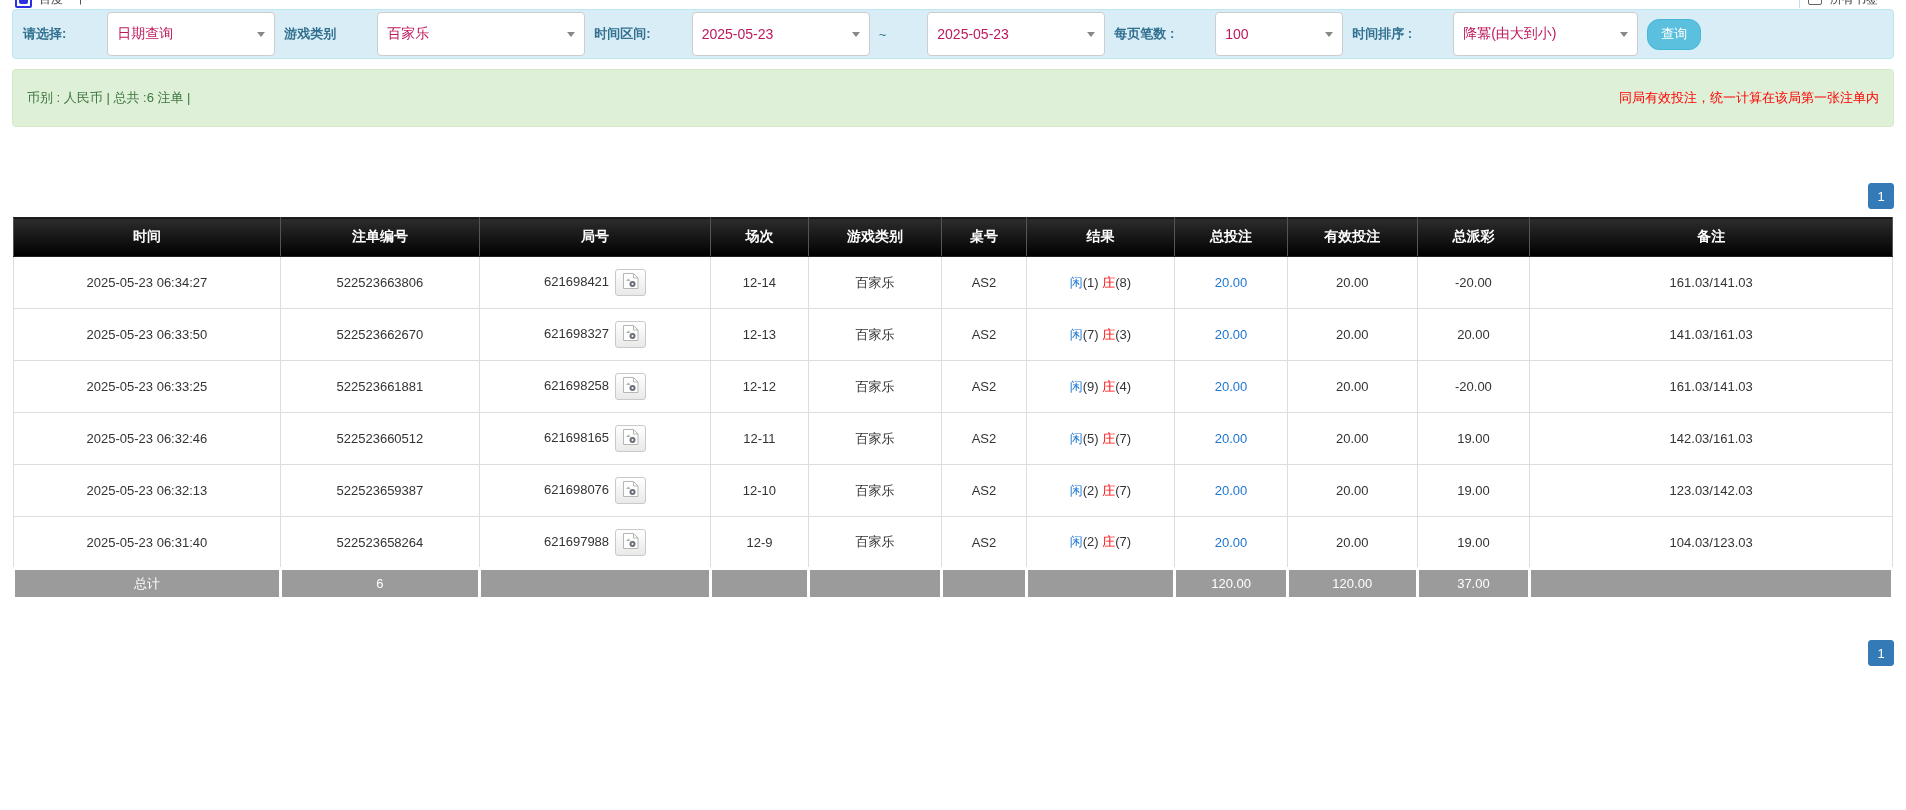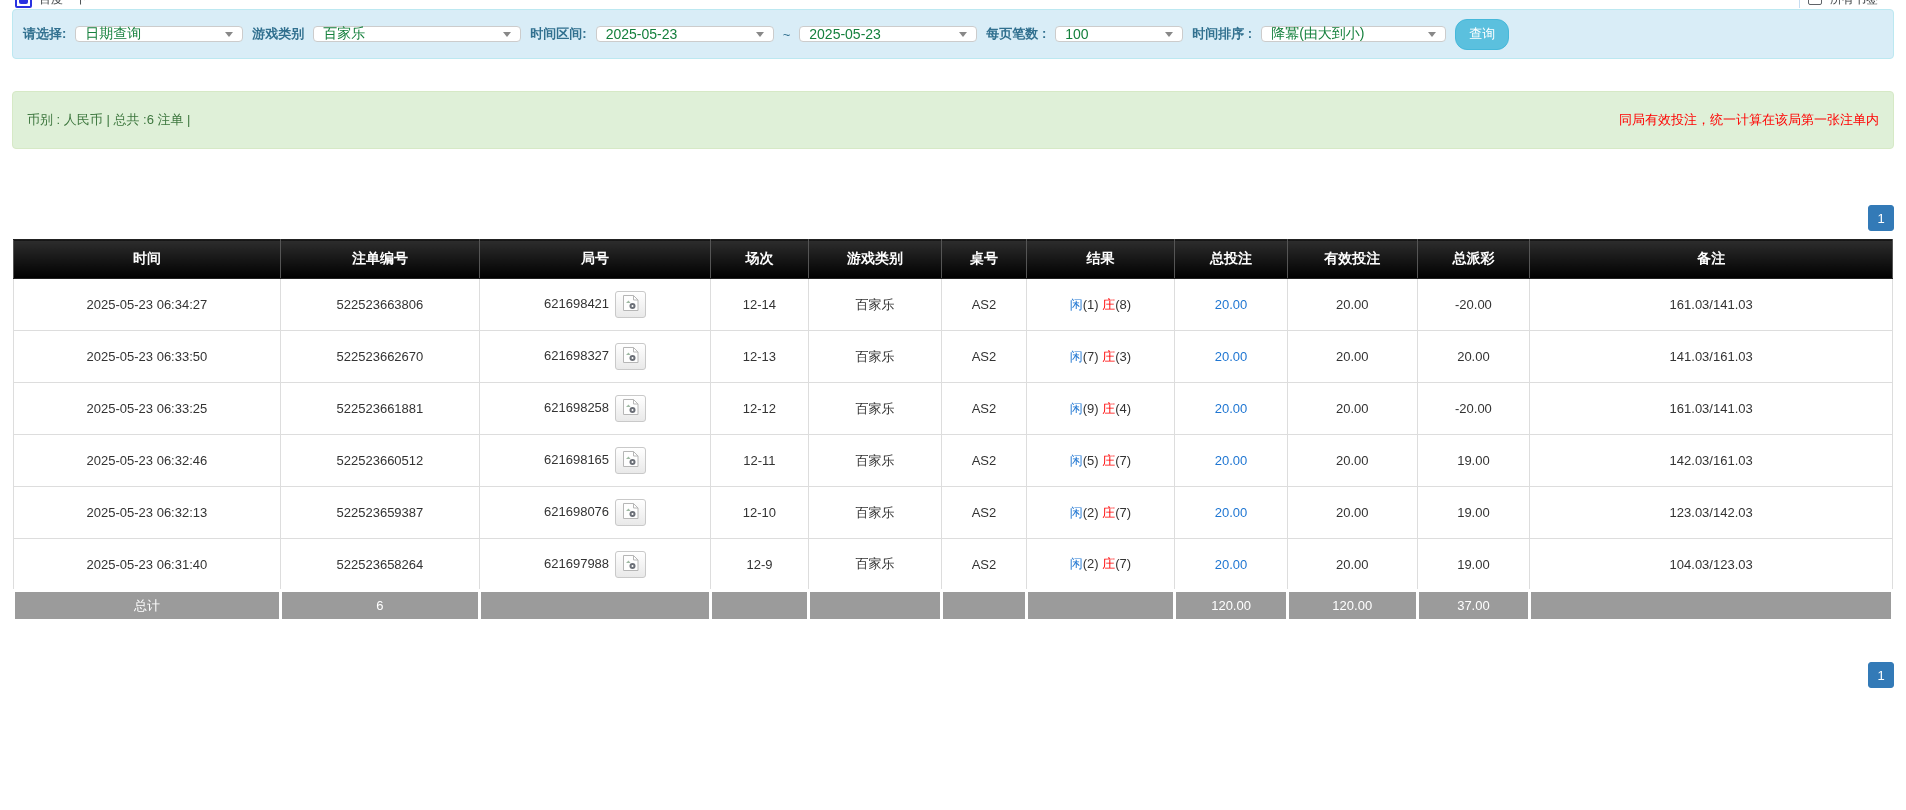--- a/index.html
+++ b/index.html
@@ -26,39 +26,39 @@
   .page { padding:0 12px; }
   .page-title { font-size:23px; font-weight:400; color:#333; margin:20px 2px 18px 2px; }
 
   
   .filter-bar {
     background:#d9edf7; border:1px solid #bce8f1; border-radius:4px;
     padding:4px 10px; display:flex; align-items:center; gap:9px; height:50px;
   }
   .f-label { color:#31708f; font-weight:bold; font-size:13px; white-space:nowrap; }
   .select {
-    background:#fff; border:1px solid #ccc; border-radius:4px; height:16px;
+    background:#fff; border:1px solid #ccc; border-radius:4px; height:44px;
     display:flex; align-items:center; justify-content:space-between;
-    padding:0 9px; color:#15803d; font-size:14px; cursor:pointer;
+    padding:0 9px; color:#be185d; font-size:14px; cursor:pointer;margin-left:32px;
   }
   .caret { width:0; height:0; border-left:4px solid transparent; border-right:4px solid transparent; border-top:5px solid #888; margin-left:12px; flex:none; }
   .w-select   { width:168px; }
   .w-game     { width:208px; }
   .w-date     { width:178px; }
   .w-pagesize { width:128px;gap:24px; }
   .w-sort     { width:185px;gap:12px; }
   .tilde { color:#31708f; }
   .btn-query {
     background:#5bc0de; border:1px solid #46b8da; color:#fff;
     border-radius:12px; height:31px; padding:0 13px; font-size:13px; cursor:pointer;
   }
 
   
   .summary-bar {
-    margin-top:32px; background:#dff0d8; border:1px solid #d6e9c6; border-radius:4px;
+    margin-top:10px; background:#dff0d8; border:1px solid #d6e9c6; border-radius:4px;
     padding:28px 14px; display:flex; align-items:center; justify-content:space-between;
     color:#3c763d; font-size:13px; height:38px;
   }
   .summary-note { color:#f00; }
 
   
   .pager { text-align:right; }
   .pager-top { margin-top:56px; margin-bottom:8px; }
   .pager-bottom { margin-top:40px; }
   .page-btn {

